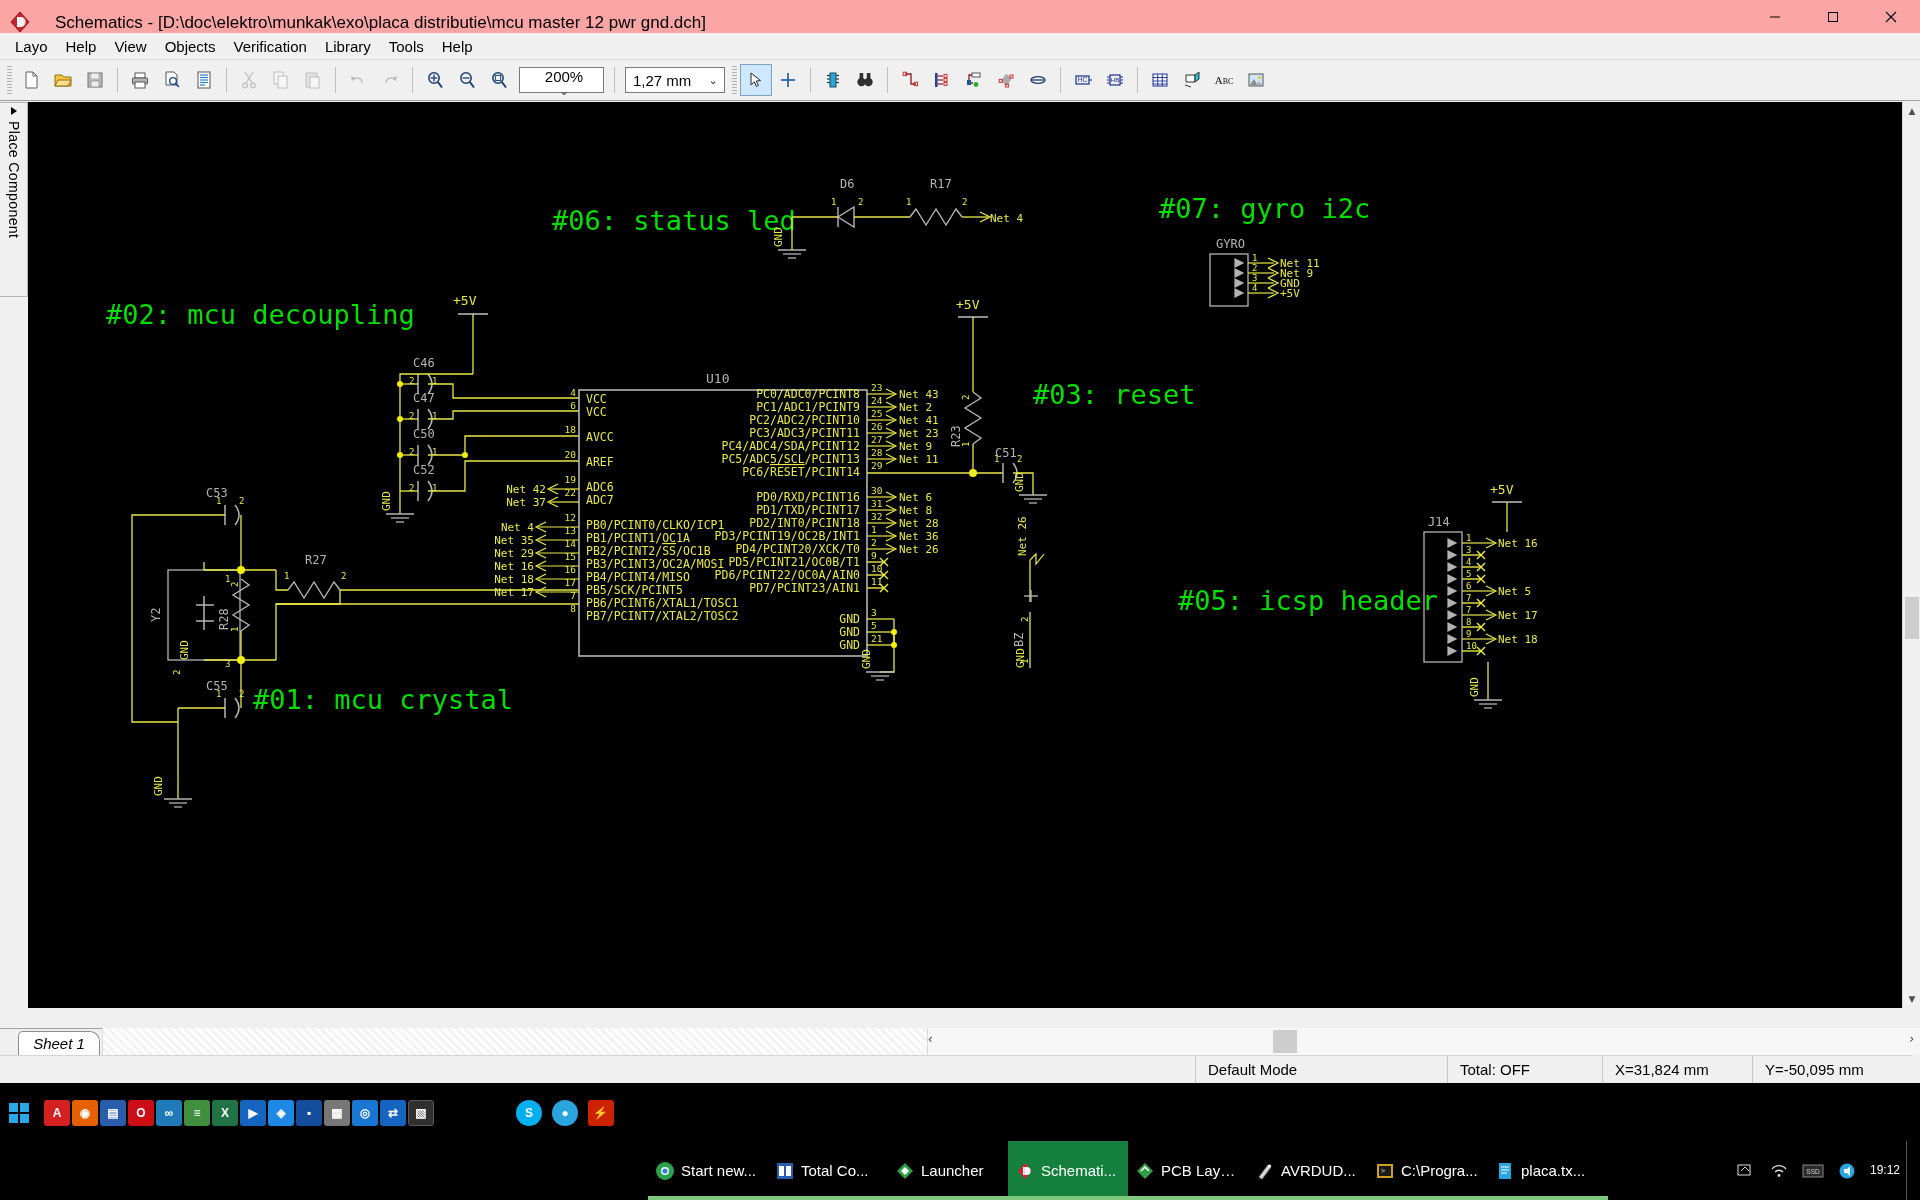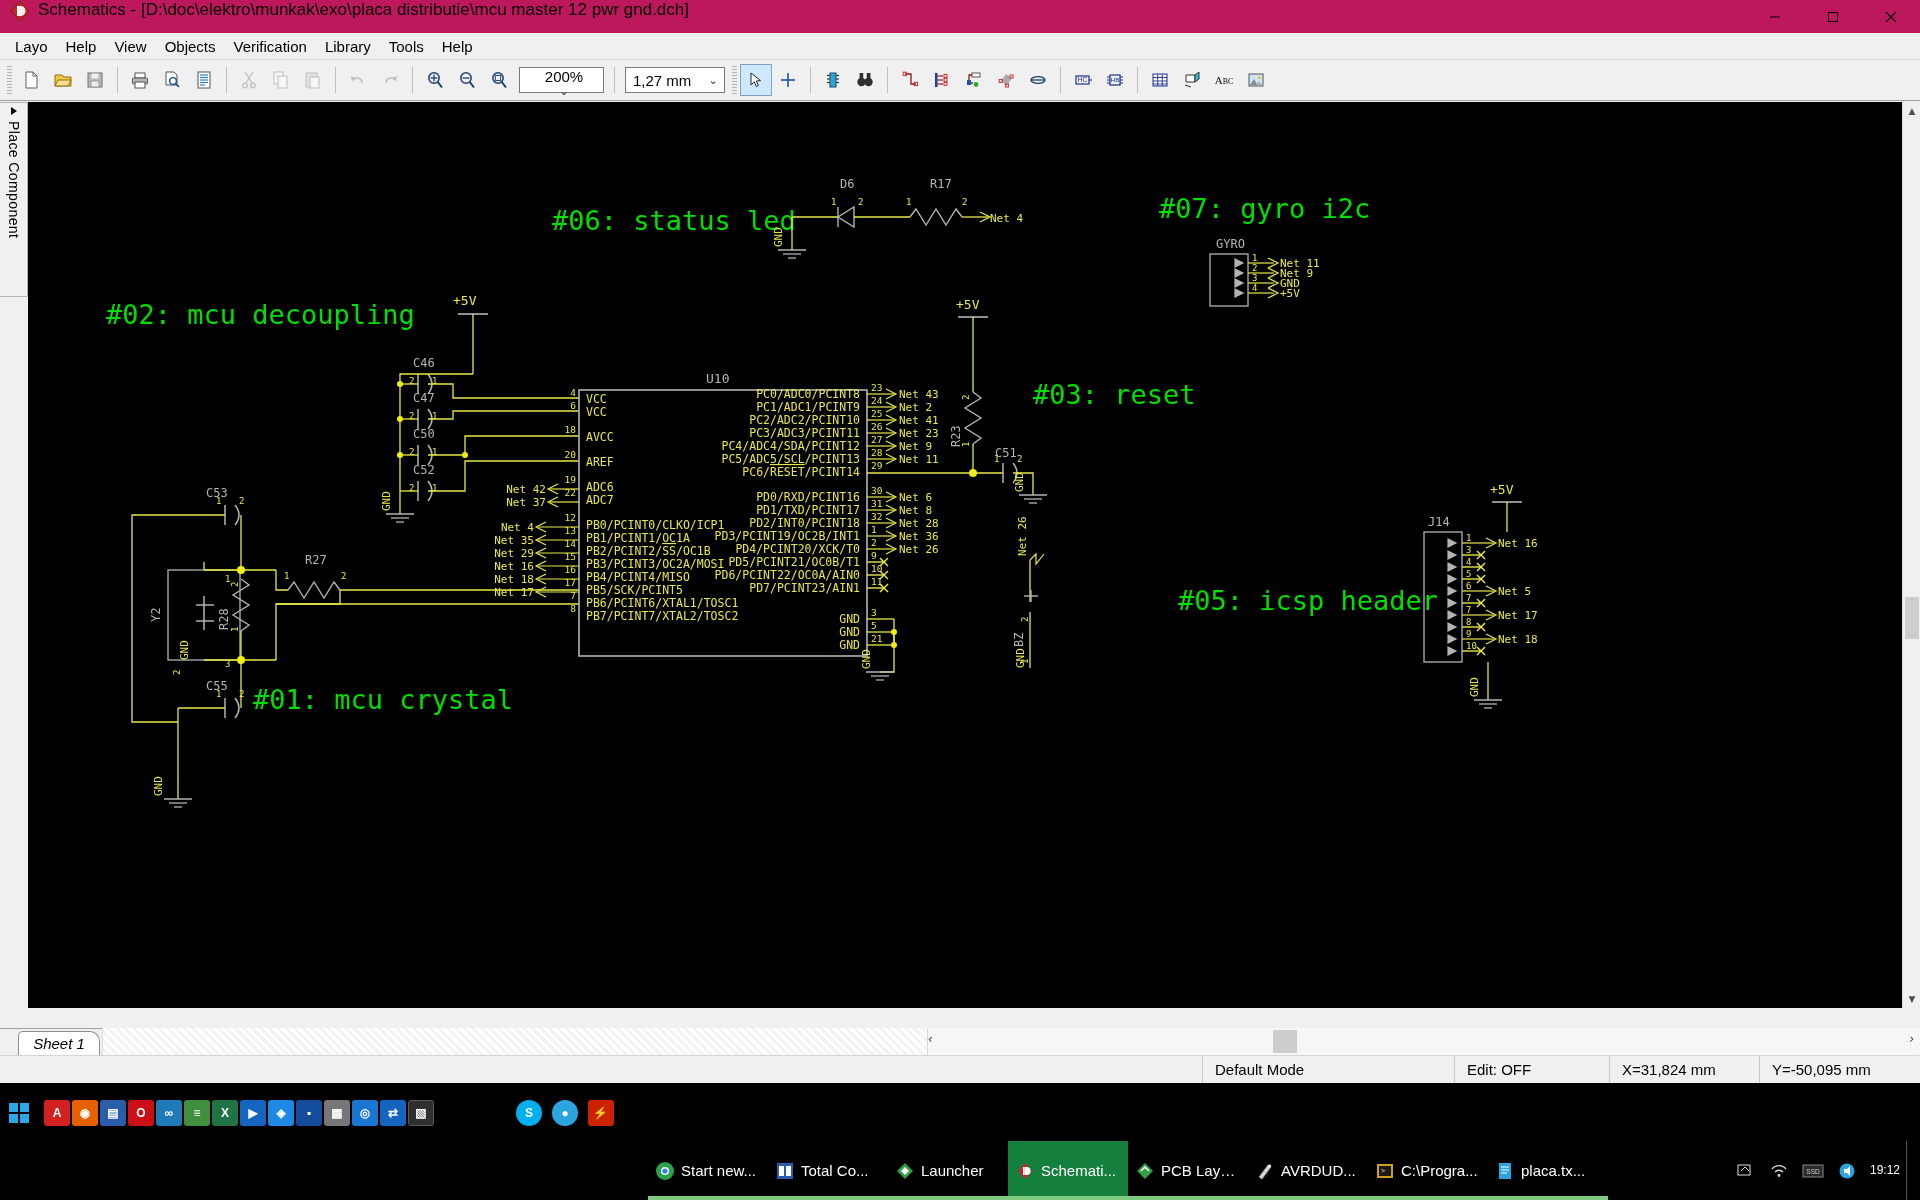--- a/index.html
+++ b/index.html
@@ -5,22 +5,22 @@
   * { box-sizing: border-box; }
   html, body { margin:0; padding:0; }
   body {
     width:1920px; height:1200px; overflow:hidden;
     font-family:"Liberation Sans", sans-serif;
     background:#f0f0f0; position:relative;
   }
 
   
   #titlebar {
-    height:34px; background:#be185d; display:flex; align-items:flex-start;
-    border-bottom:1px solid #f0f0f0; position:relative;
+    height:34px; background:#fca5a5; display:flex; align-items:flex-end;
+    border-bottom:1px solid #f0f0f0; position:relative;gap:17px;
   }
   #app-logo {
     width:22px; height:22px; margin-left:9px; margin-right:7px;
     flex:0 0 auto; position:relative;
   }
   #title-text { font-size:17px; color:#000; white-space:nowrap; }
   #win-buttons { position:absolute; right:0; top:0; height:34px; display:flex; }
   .win-btn {
     width:58px; height:34px; display:flex; align-items:center; justify-content:center;
     font-size:16px; color:#000; font-family:"DejaVu Sans", sans-serif;
@@ -129,21 +129,21 @@
   #hscroll .hs-r { position:absolute; right:6px; top:4px; }
   #htrack-fill {
     position:absolute; left:0; top:0; bottom:0; width:825px;
     background:repeating-linear-gradient(45deg,#ffffff 0 3px,#f3f3f3 3px 6px);
     border-right:1px solid #d6d6d6;
   }
   #hthumb { position:absolute; left:1170px; top:2px; width:24px; bottom:2px; background:#cdcdcd; }
   .hs-chev { font-size:12px; color:#3a3a3a; font-family:"DejaVu Sans", sans-serif; }
 
   #statusbar {
-    position:absolute; left:0; right:1px; bottom:117px; height:28px;
+    position:absolute; left:0; right:8px; bottom:117px; height:28px;
     background:#f0f0f0; border-top:1px solid #d4d4d4;
     display:flex; align-items:center; font-size:15px; color:#000;
   }
   .sb-cell { height:28px; display:flex; align-items:center; padding:0 12px;
              border-left:1px solid #c8c8c8; white-space:nowrap; }
   .sb-spacer { flex:1; }
 
   
   #taskbar {
     position:absolute; left:0; right:0; bottom:0; height:117px; background:#000;
@@ -1000,21 +1000,21 @@
     <div id="htrack-fill"></div>
     <div class="hs-l hs-chev">‹</div>
     <div id="hthumb"></div>
     <div class="hs-r hs-chev">›</div>
   </div>
 </div>
 
 <div id="statusbar">
   <div class="sb-spacer"></div>
   <div class="sb-cell" style="width:252px">Default Mode</div>
-  <div class="sb-cell" style="width:155px">Edit: OFF</div>
+  <div class="sb-cell" style="width:155px">Total: OFF</div>
   <div class="sb-cell" style="width:150px">X=31,824 mm</div>
   <div class="sb-cell" style="width:160px">Y=-50,095 mm</div>
 </div>
 
 <div id="taskbar">
   <div id="quickrow">
     <div id="tb-start">
       <svg width="24" height="24" viewBox="0 0 24 24">
         <rect x="2" y="2" width="9" height="9" fill="#2aa9e8"></rect>
         <rect x="13" y="2" width="9" height="9" fill="#2aa9e8"></rect>

